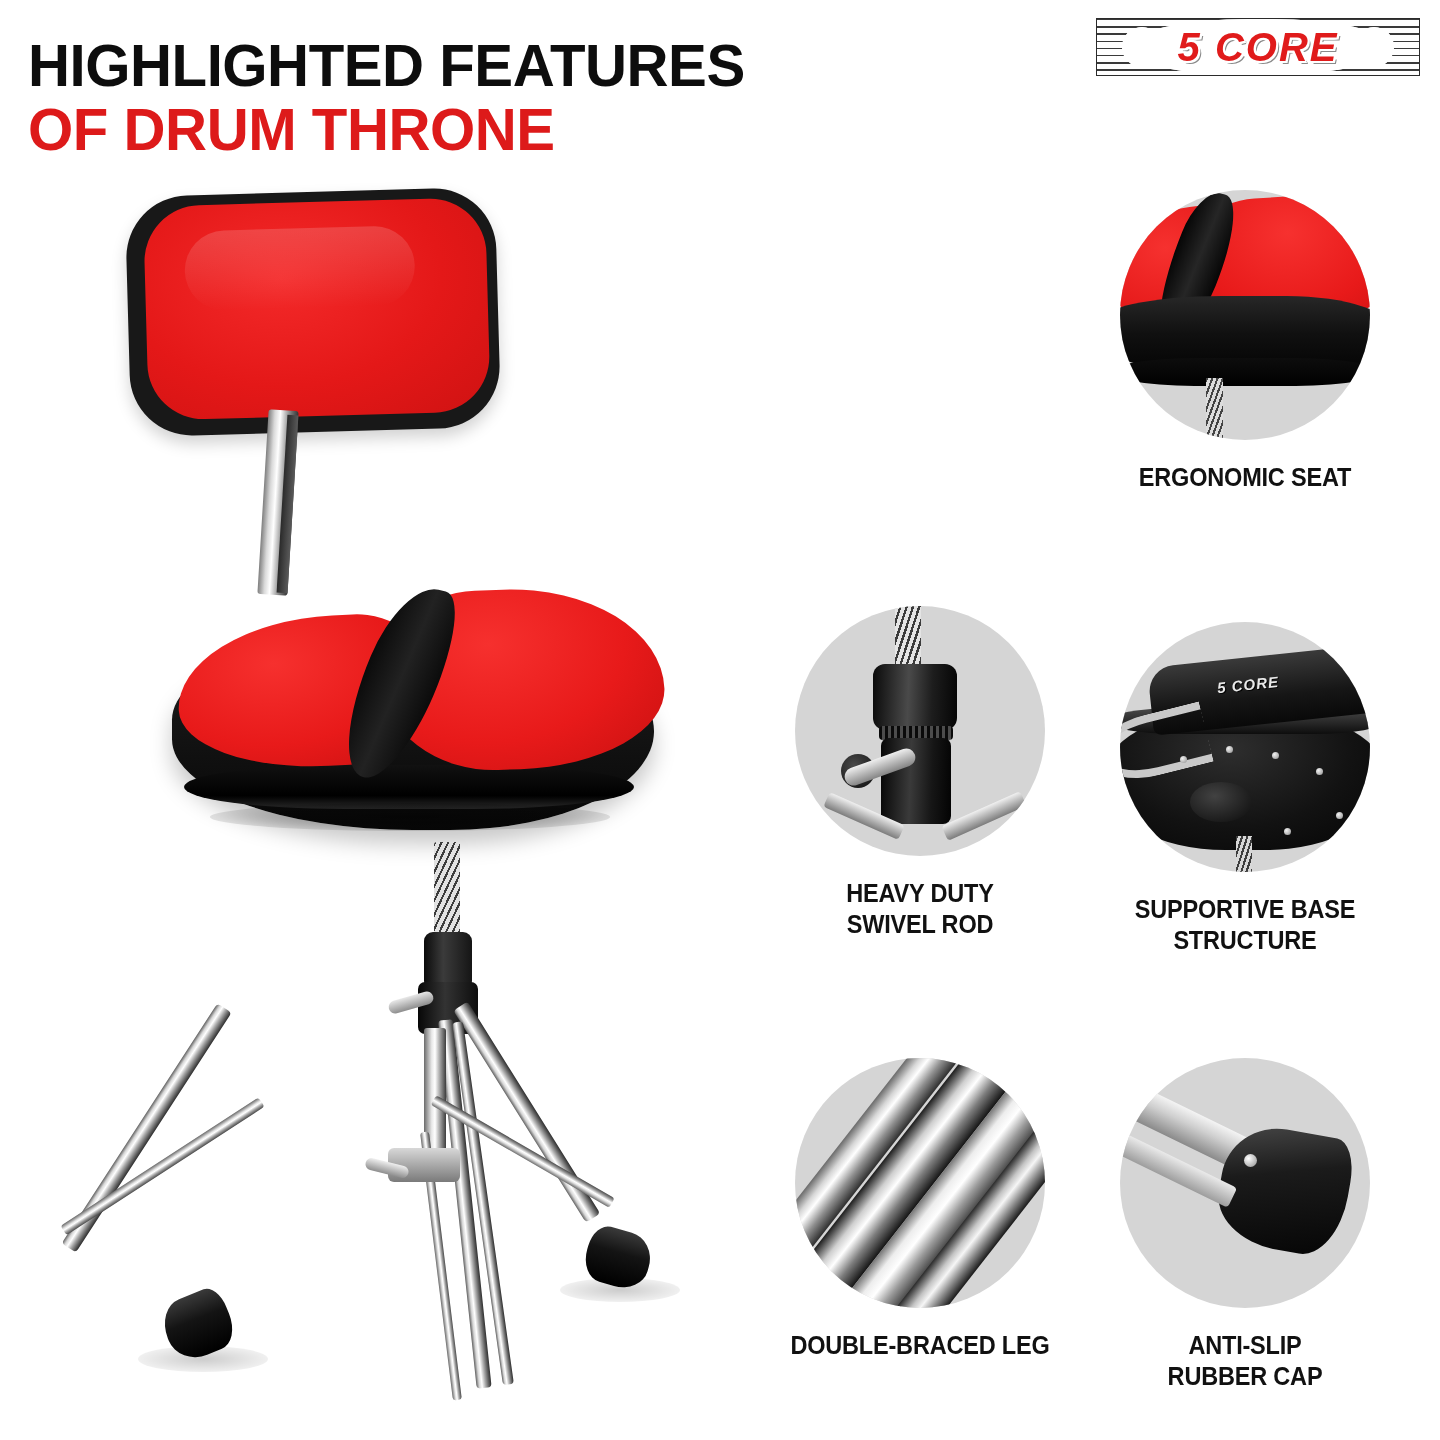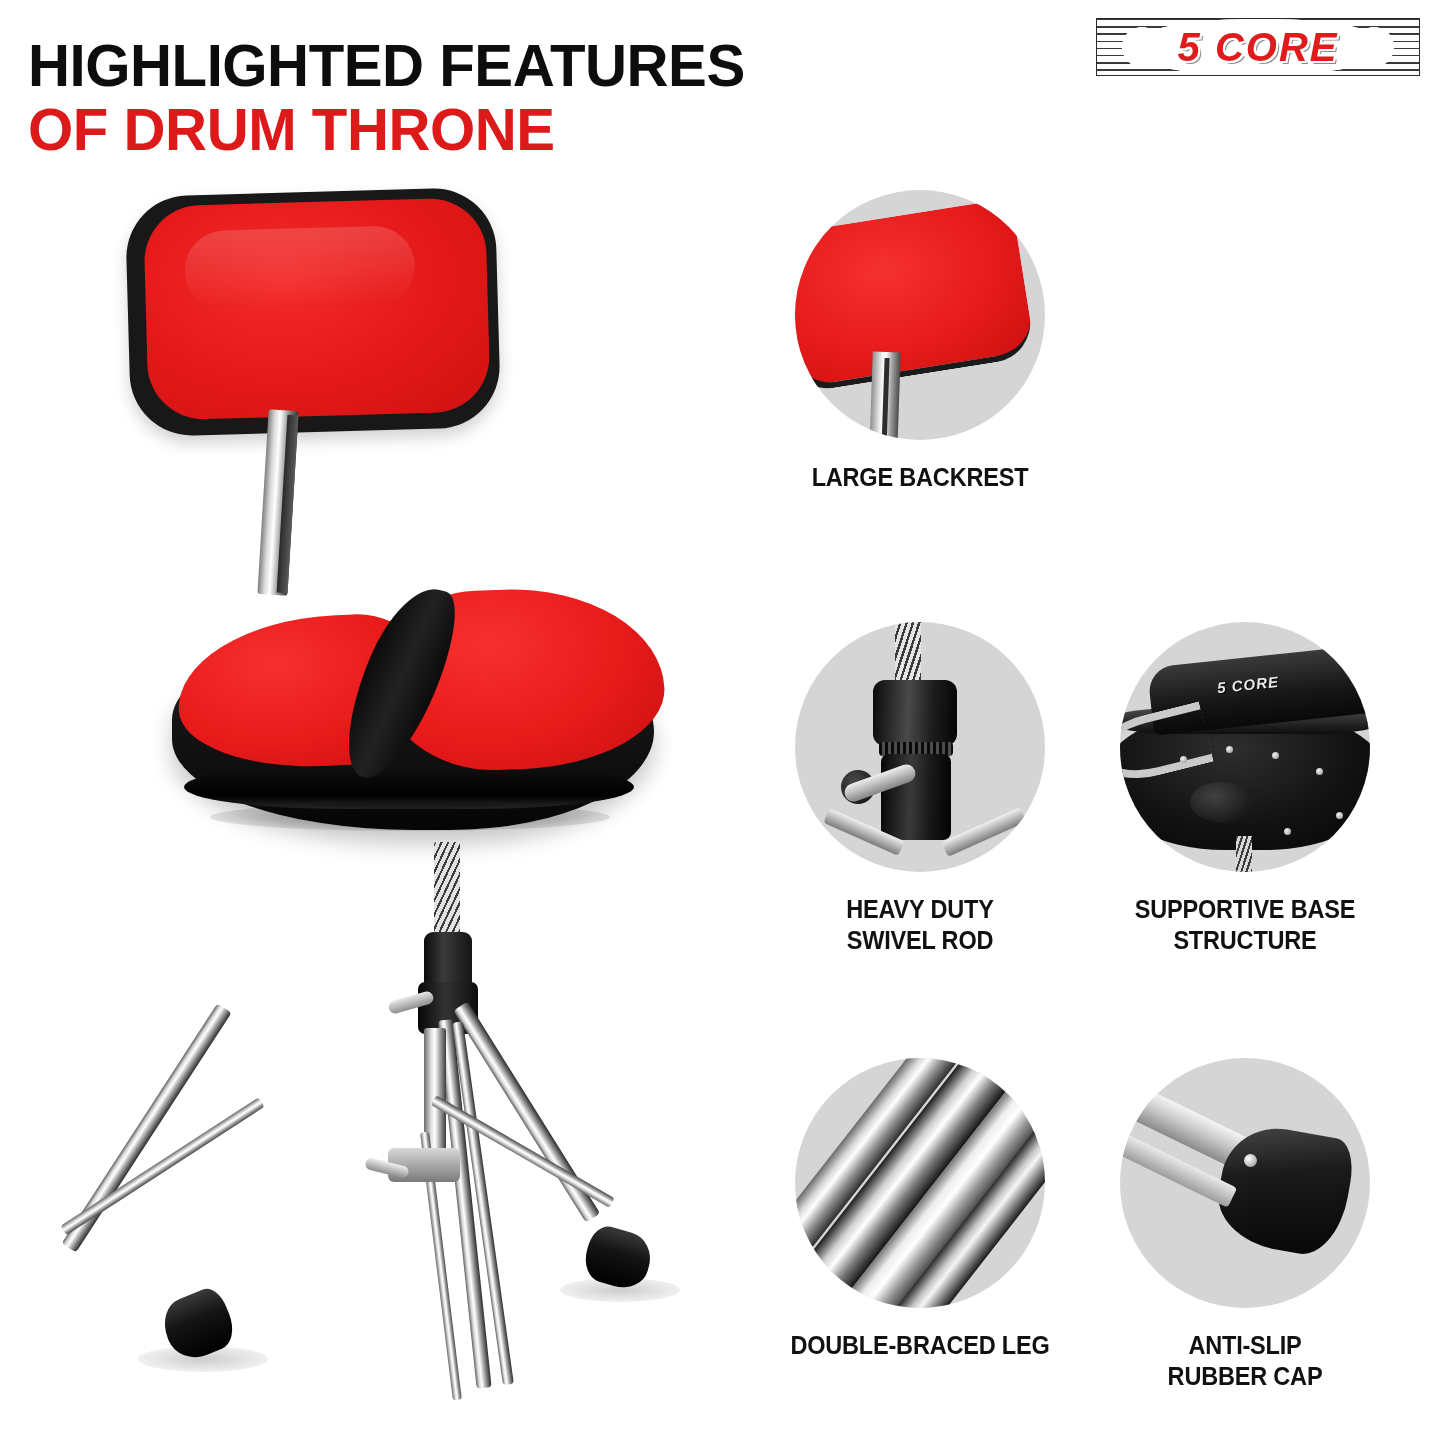--- a/index.html
+++ b/index.html
@@ -477,31 +477,34 @@
   <div class="ground-shadow" id="shadow-left"></div>
   <div class="ground-shadow" id="shadow-right"></div>
 
   <div class="foot" id="foot-left"></div>
   <div class="foot" id="foot-right"></div>
 
 </div>
 
 <div id="features">
 
-  <div class="feature" style="left:0px; top:0px;">
+
+  <div class="feature" style="left:325px; top:0px;">
     <div class="circle">
-      <div id="c1-pad"></div>
-      <div id="c1-post"></div>
-      <div id="c1-post-line"></div>
-    </div>
-    <div class="cap-label">LARGE BACKREST</div>
-  </div>
-
-
-  <div class="feature" style="left:0px; top:432px;">
+      <div id="c2-left"></div>
+      <div id="c2-right"></div>
+      <div id="c2-split"></div>
+      <div id="c2-body"></div>
+      <div id="c2-lip"></div>
+      <div id="c2-rod"></div>
+    </div>
+    <div class="cap-label">ERGONOMIC SEAT</div>
+  </div>
+
+  <div class="feature" style="left:0px; top:416px;">
     <div class="circle">
       <div id="c3-thread"></div>
       <div id="c3-knob"></div>
       <div id="c3-ring"></div>
       <div id="c3-body"></div>
       <div id="c3-wheel"></div>
       <div id="c3-lever"></div>
       <div id="c3-legl"></div>
       <div id="c3-legr"></div>
     </div>

